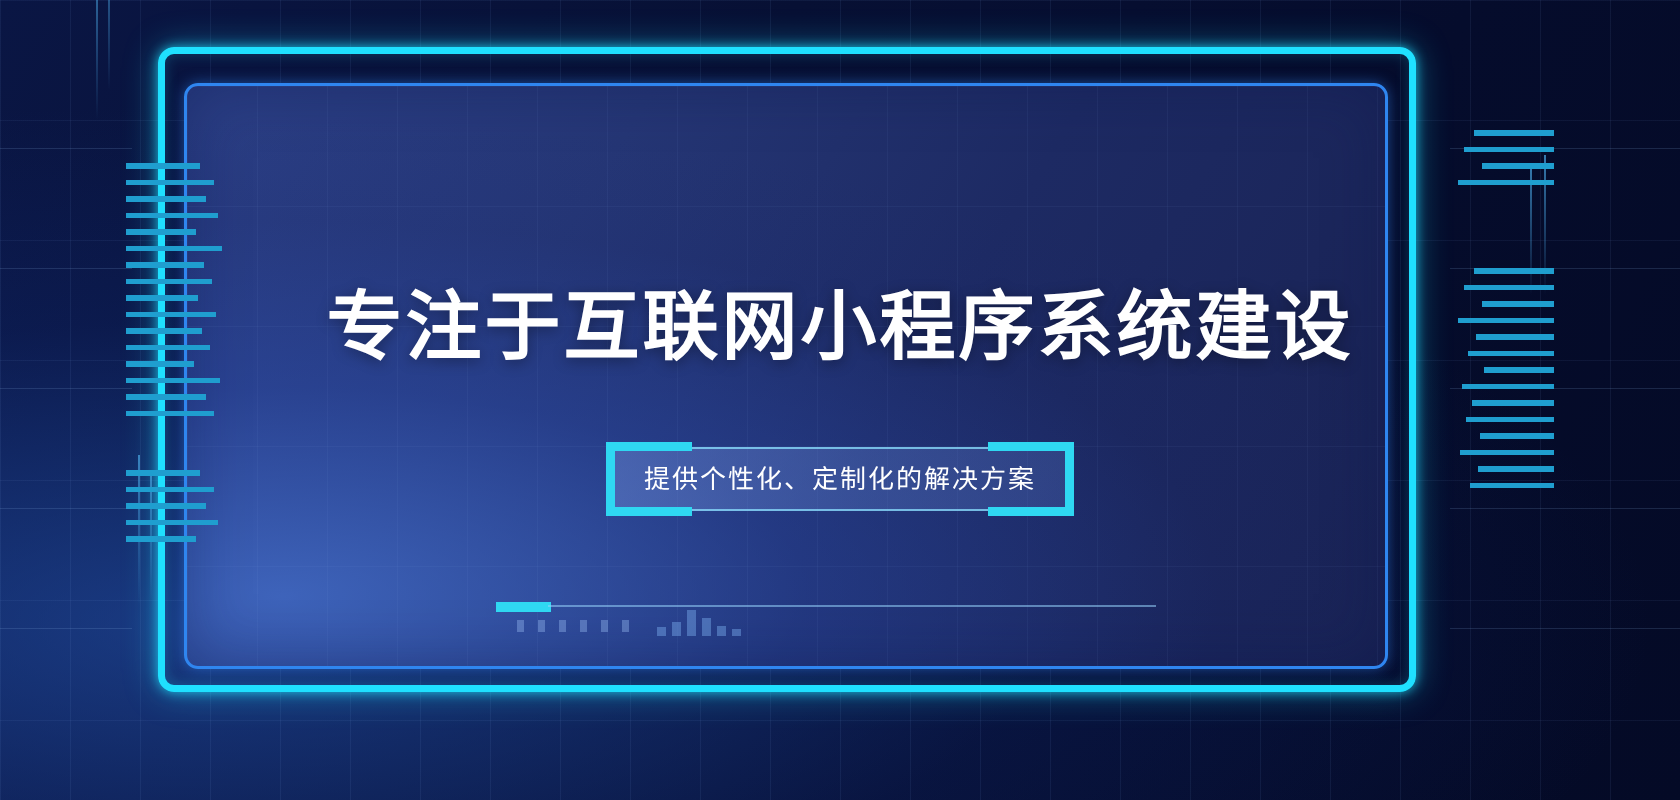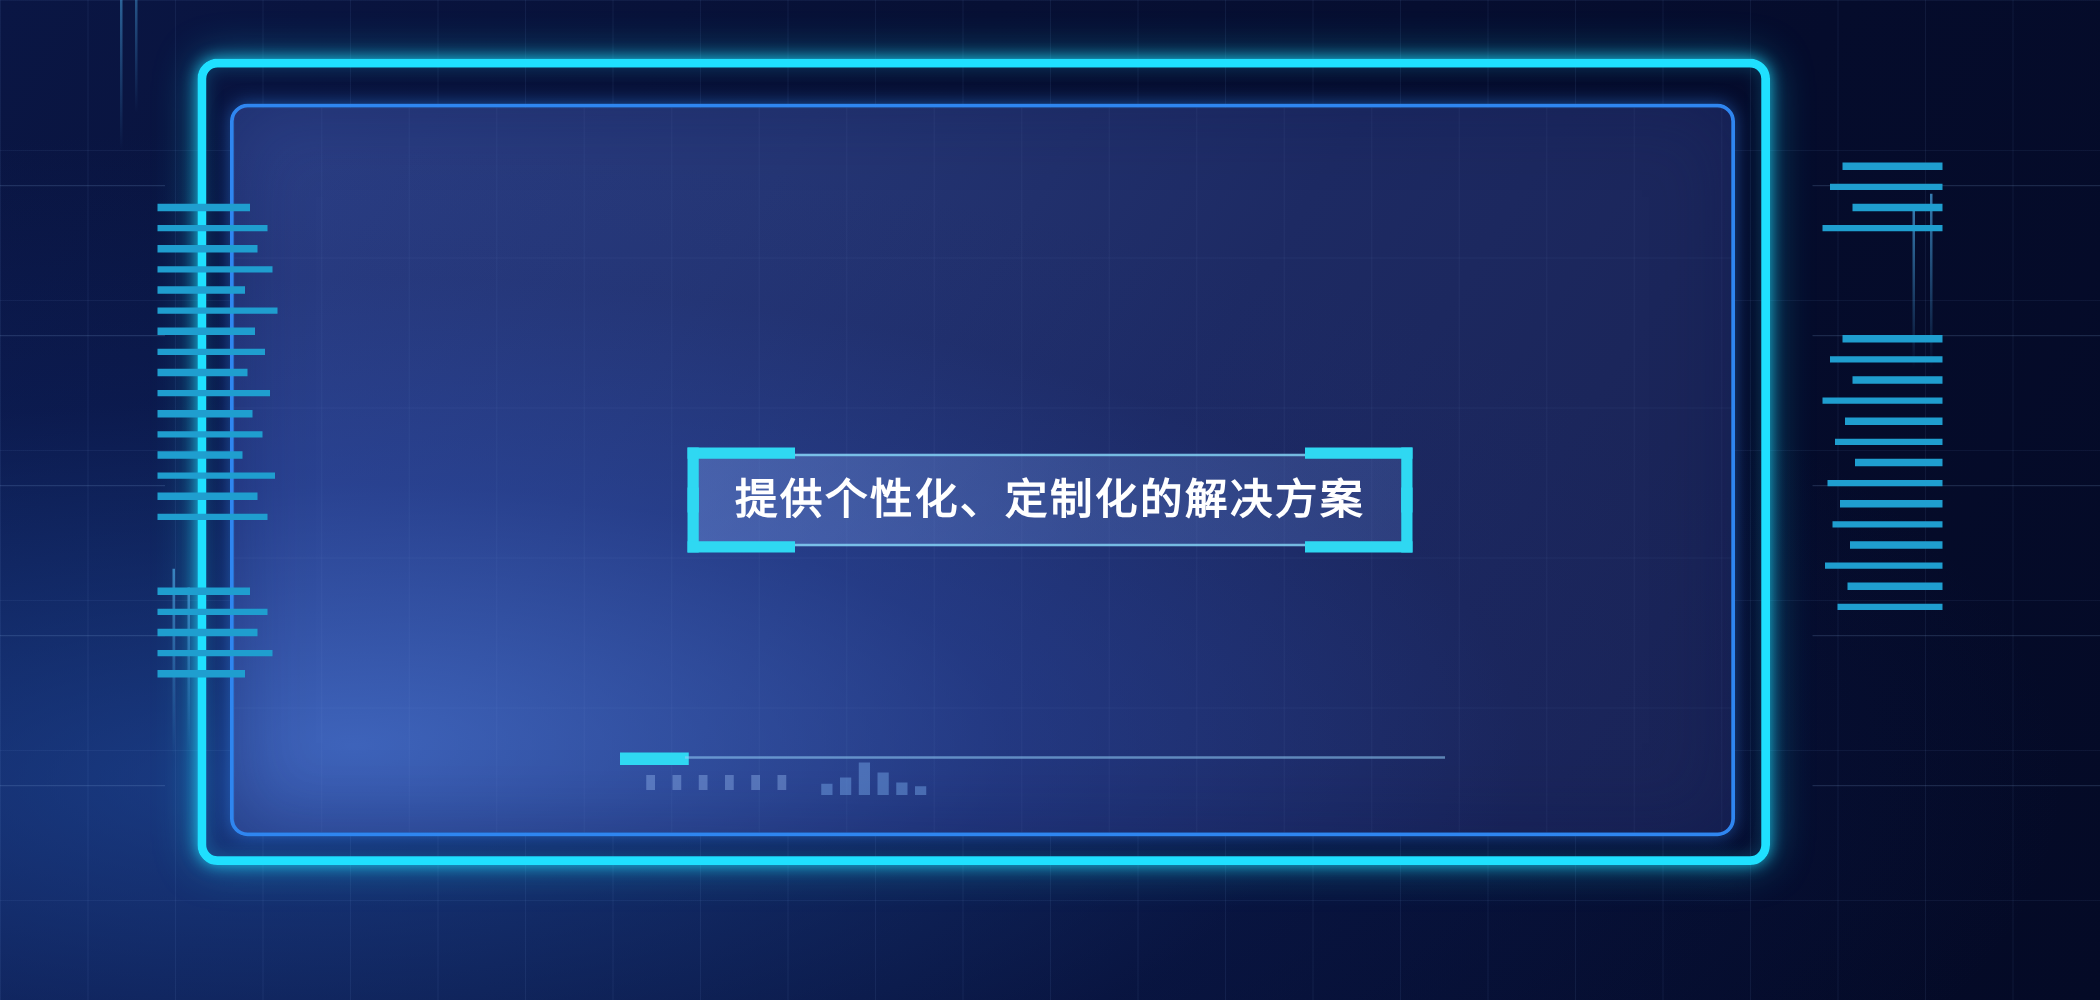--- a/index.html
+++ b/index.html
@@ -84,25 +84,24 @@
 
   
   .sub-wrap{
     position:relative;
     padding:16px 34px;
     background:linear-gradient(100deg, rgba(118,150,225,.42) 0%, rgba(96,128,205,.34) 55%, rgba(86,116,195,.30) 100%);
   }
   .sub-text{
     position:relative;z-index:3;
     color:#ffffff;
-    font-size:34px;
+    font-size:26px;
     letter-spacing:2px;
     line-height:1.25;
     white-space:nowrap;
-    font-weight:bold;
   }
   
   .sub-wrap .edge-top,
   .sub-wrap .edge-bottom{
     position:absolute;left:0;right:0;height:2px;
     background:rgba(140,225,255,.75);
   }
   .sub-wrap .edge-top{top:0;}
   .sub-wrap .edge-bottom{bottom:0;}
   .sub-wrap .edge-left,
@@ -244,20 +243,21 @@
         <i style="width: 9px; height: 7px;"></i>
       </div>
   </div>
 
   <div class="tab" style="left:496px;top:602px;width:660px;">
     <div class="bar" style="width:55px;"></div>
     <div class="ln" style="position:absolute;left:52px;top:3px;right:0;"></div>
   </div>
 
   <div class="content">
+    <h1 class="headline">专注于互联网小程序系统建设</h1>
 
     <div class="sub-wrap">
       <div class="edge-top"></div>
       <div class="edge-bottom"></div>
       <div class="edge-left"></div>
       <div class="edge-right"></div>
 
       <div class="brk brk-tl-h"></div>
       <div class="brk brk-tl-v"></div>
       <div class="brk brk-bl-v"></div>

